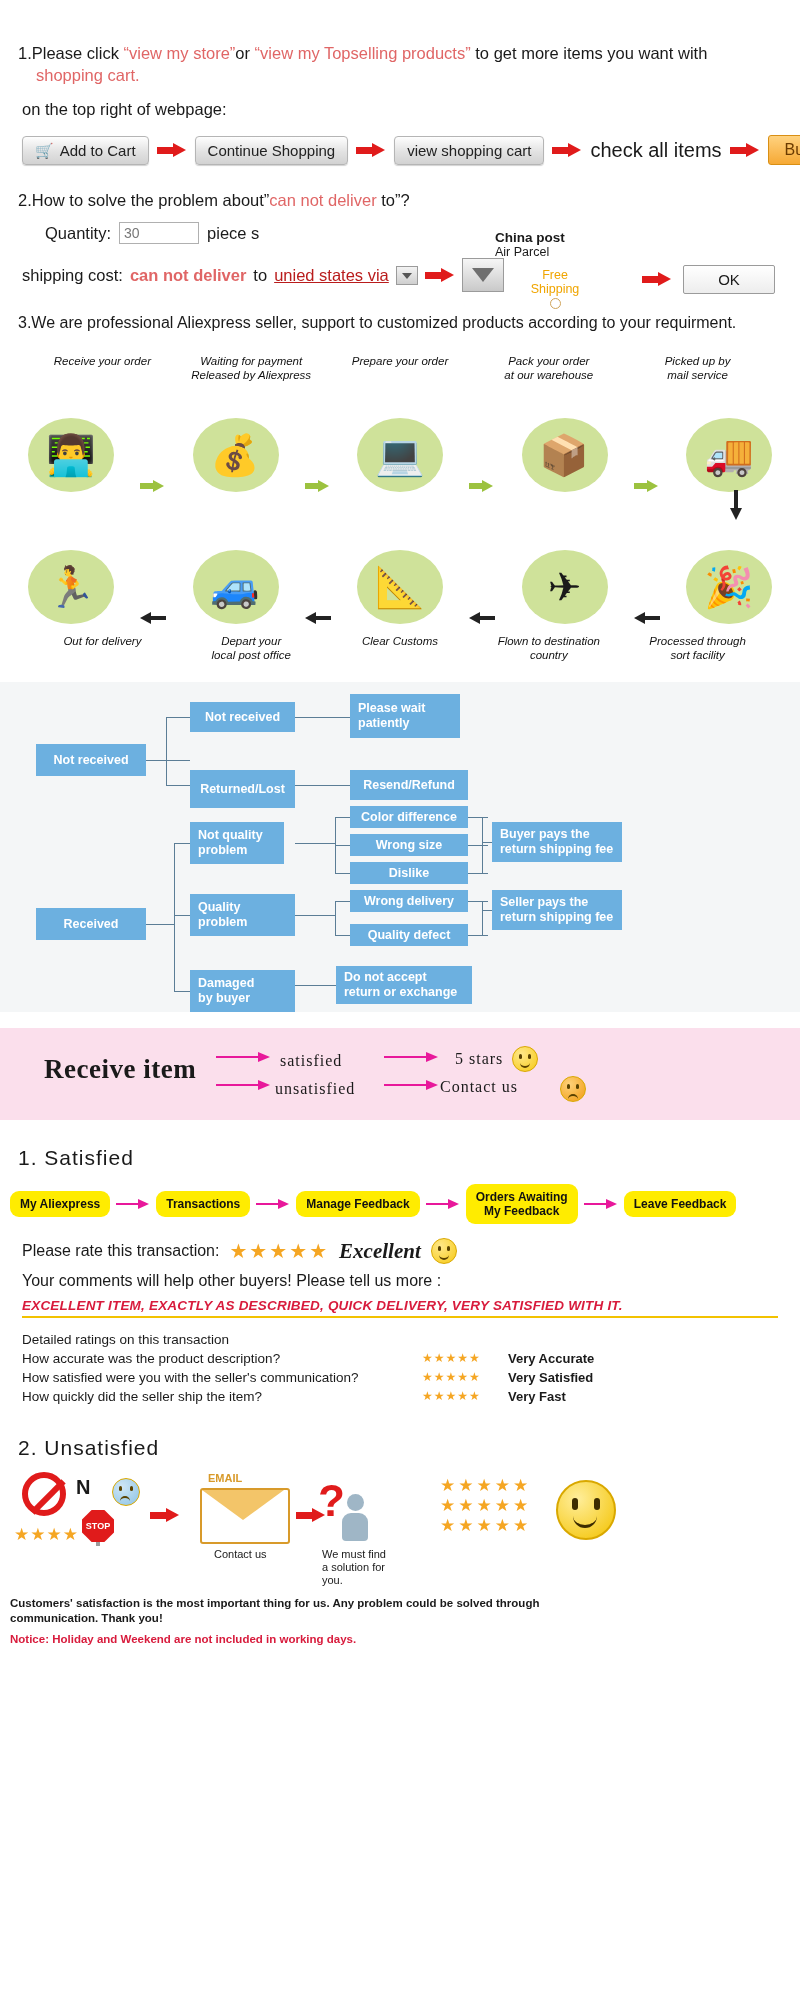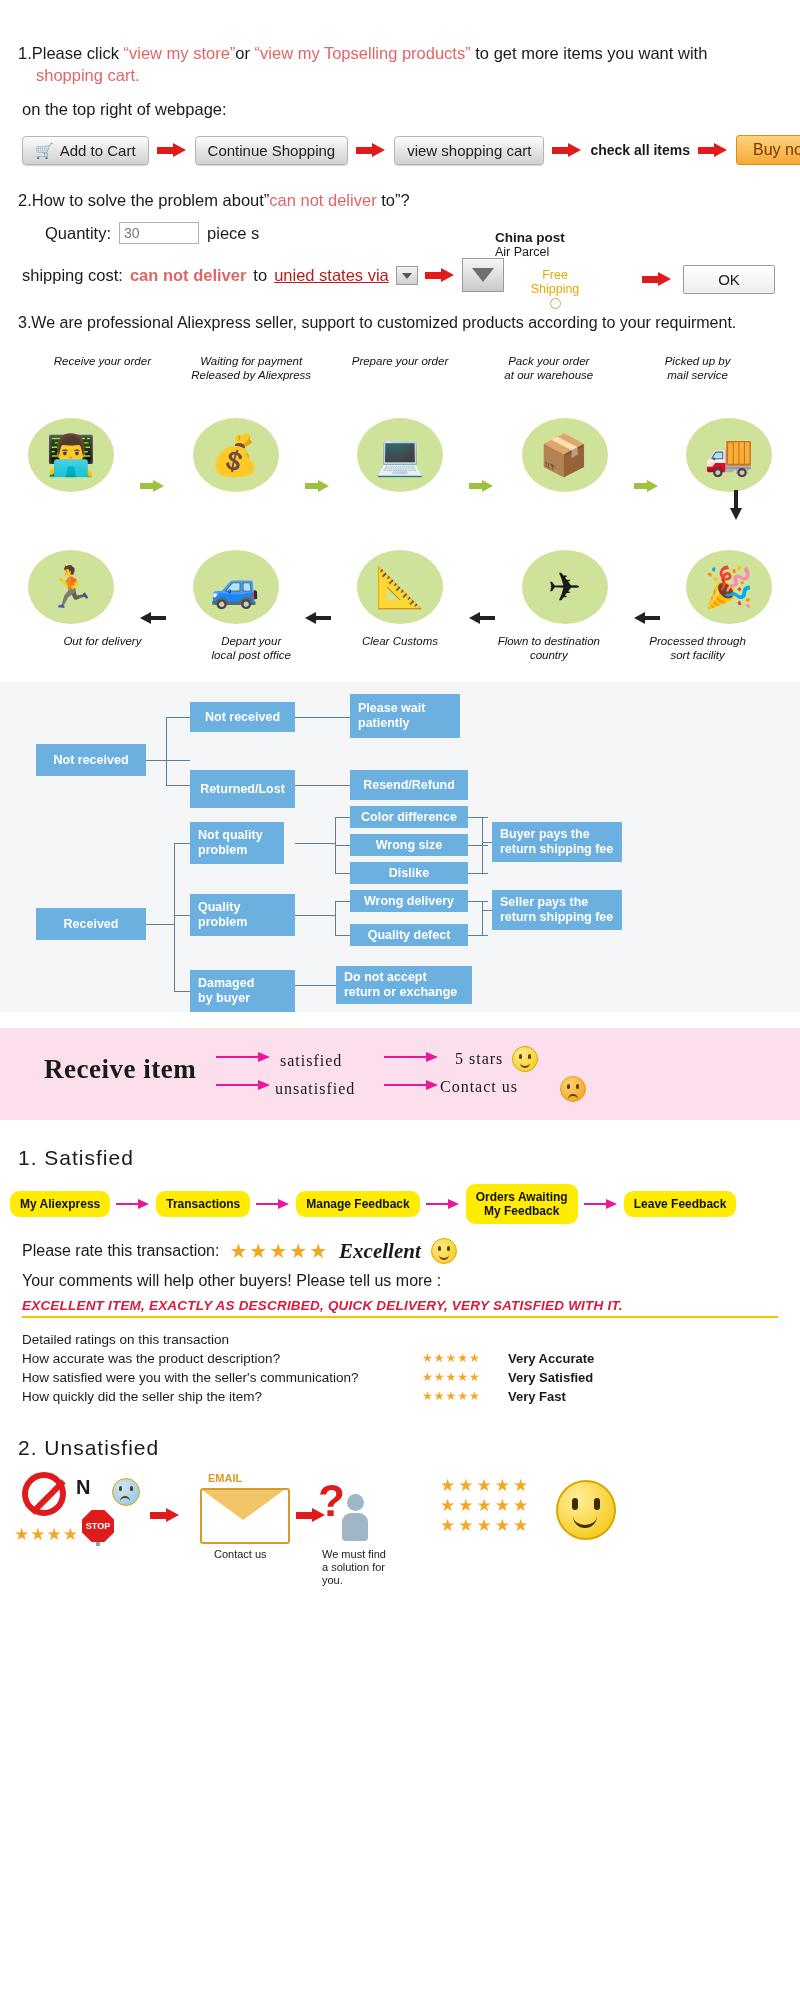--- a/index.html
+++ b/index.html
@@ -31,21 +31,21 @@
   .rarrow{
     display:inline-block;width:30px;height:14px;position:relative;flex:none;
   }
   .rarrow:before{
     content:"";position:absolute;left:0;top:4px;width:17px;height:7px;background:#e01b1b;
   }
   .rarrow:after{
     content:"";position:absolute;left:16px;top:0;width:0;height:0;
     border-top:7px solid transparent;border-bottom:7px solid transparent;border-left:13px solid #e01b1b;
   }
-  .plaintxt{font-size:14px;font-weight:bold;white-space:nowrap;}
+  .plaintxt{font-size:20px;font-weight:normal;white-space:nowrap;}
   .buynow{
     background:linear-gradient(#ffd27f,#f6a935);
     border:1px solid #d98f14;border-radius:3px;
     padding:5px 16px;font-size:16px;color:#6b3b00;white-space:nowrap;
   }
 
   
   .line3{font-size:16.5px;padding:26px 0 0 18px;}
   .qtyrow{display:flex;align-items:center;gap:8px;padding:12px 0 0 45px;font-size:16.5px;}
   .qtybox{
@@ -570,14 +570,19 @@
       <div id="sr2">★★★★★</div>
     </div>
 
     <div class="bigsmile">
         <span class="eye l"></span>
         <span class="eye r"></span>
         <span class="mo"></span>
       </div>
   </div>
 
+  <div class="foot">
+    <div>Customers' satisfaction is the most important thing for us. Any problem could be solved through</div>
+    <div>communication. Thank you!</div>
+    <div class="notice">Notice: Holiday and Weekend are not included in working days.</div>
+  </div>
 
 </div>
 
 </body></html>

